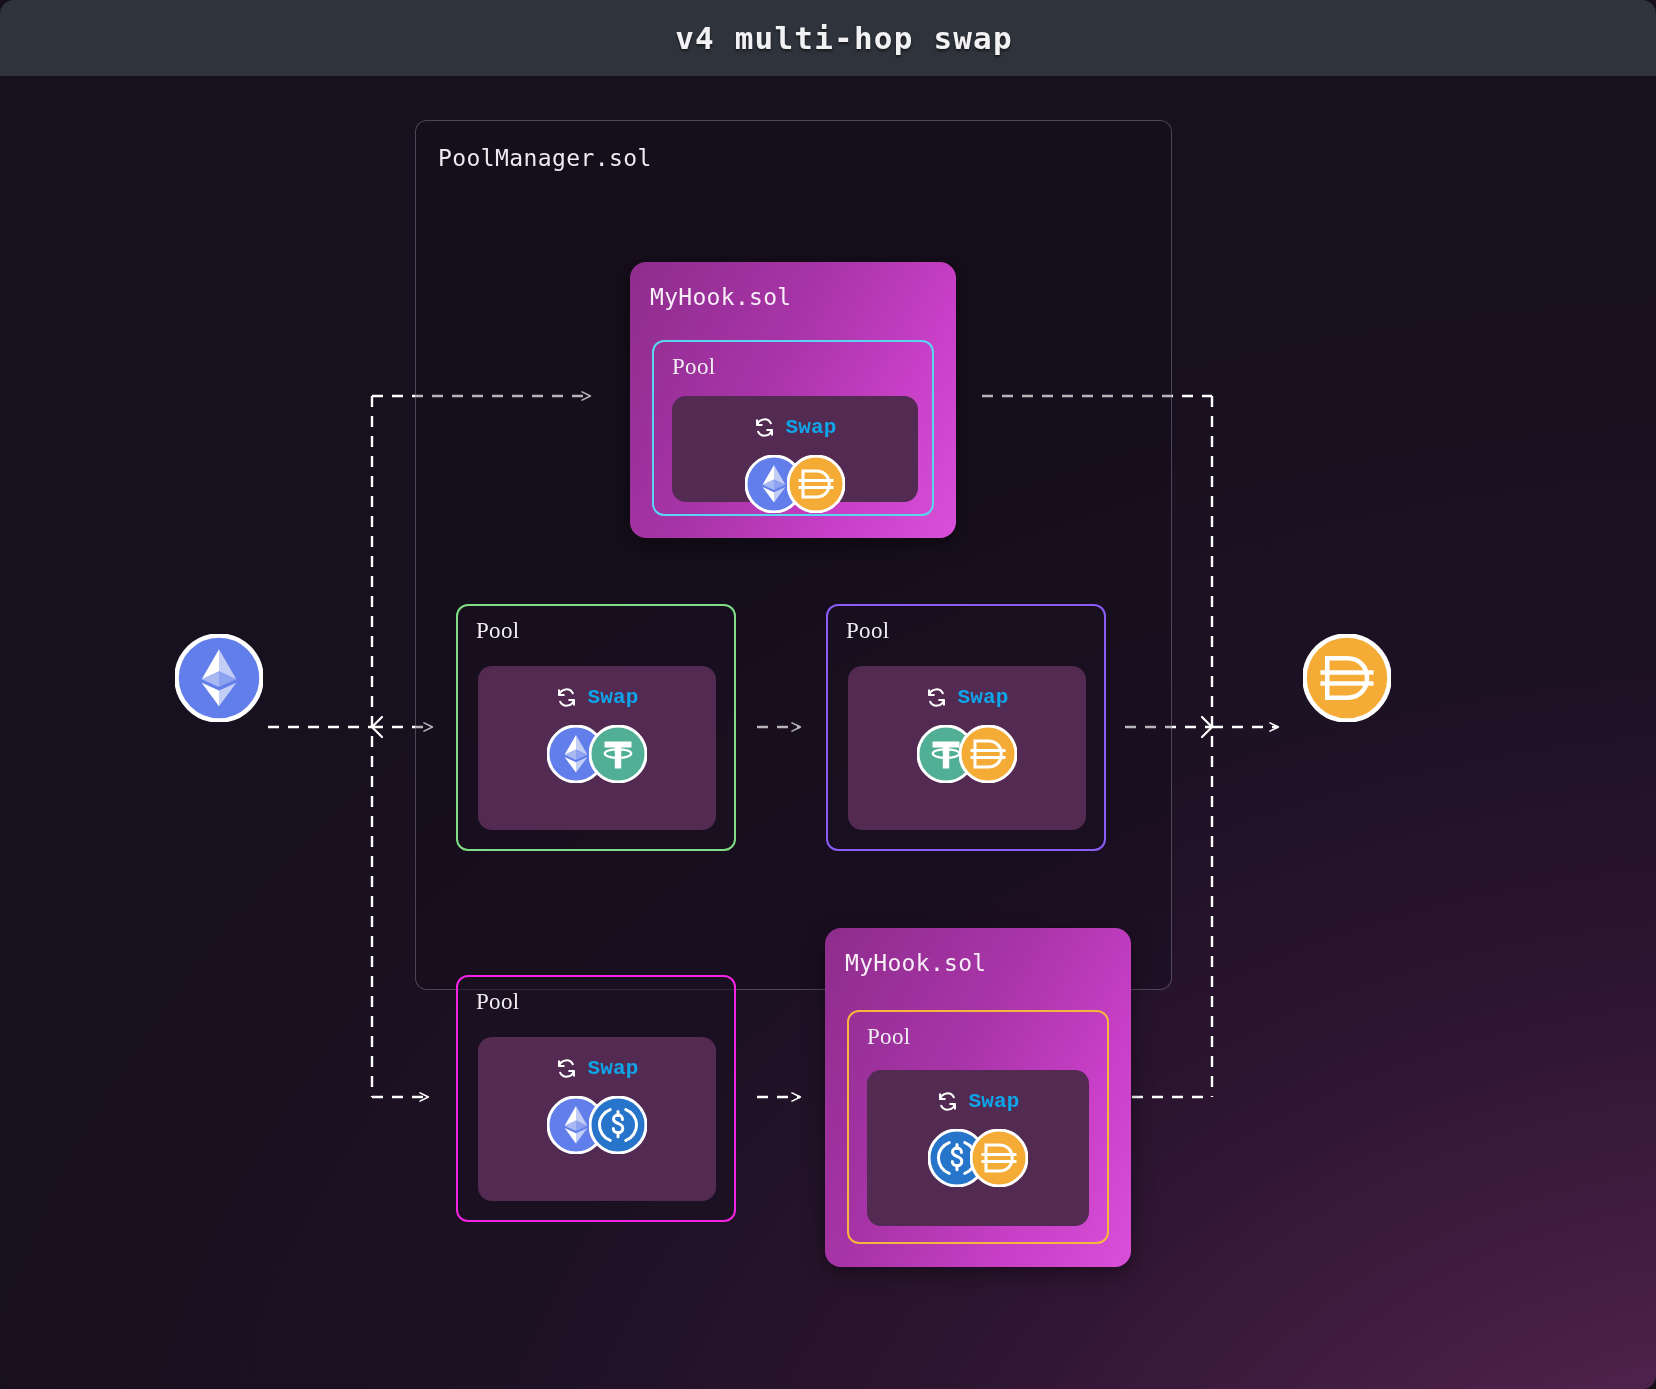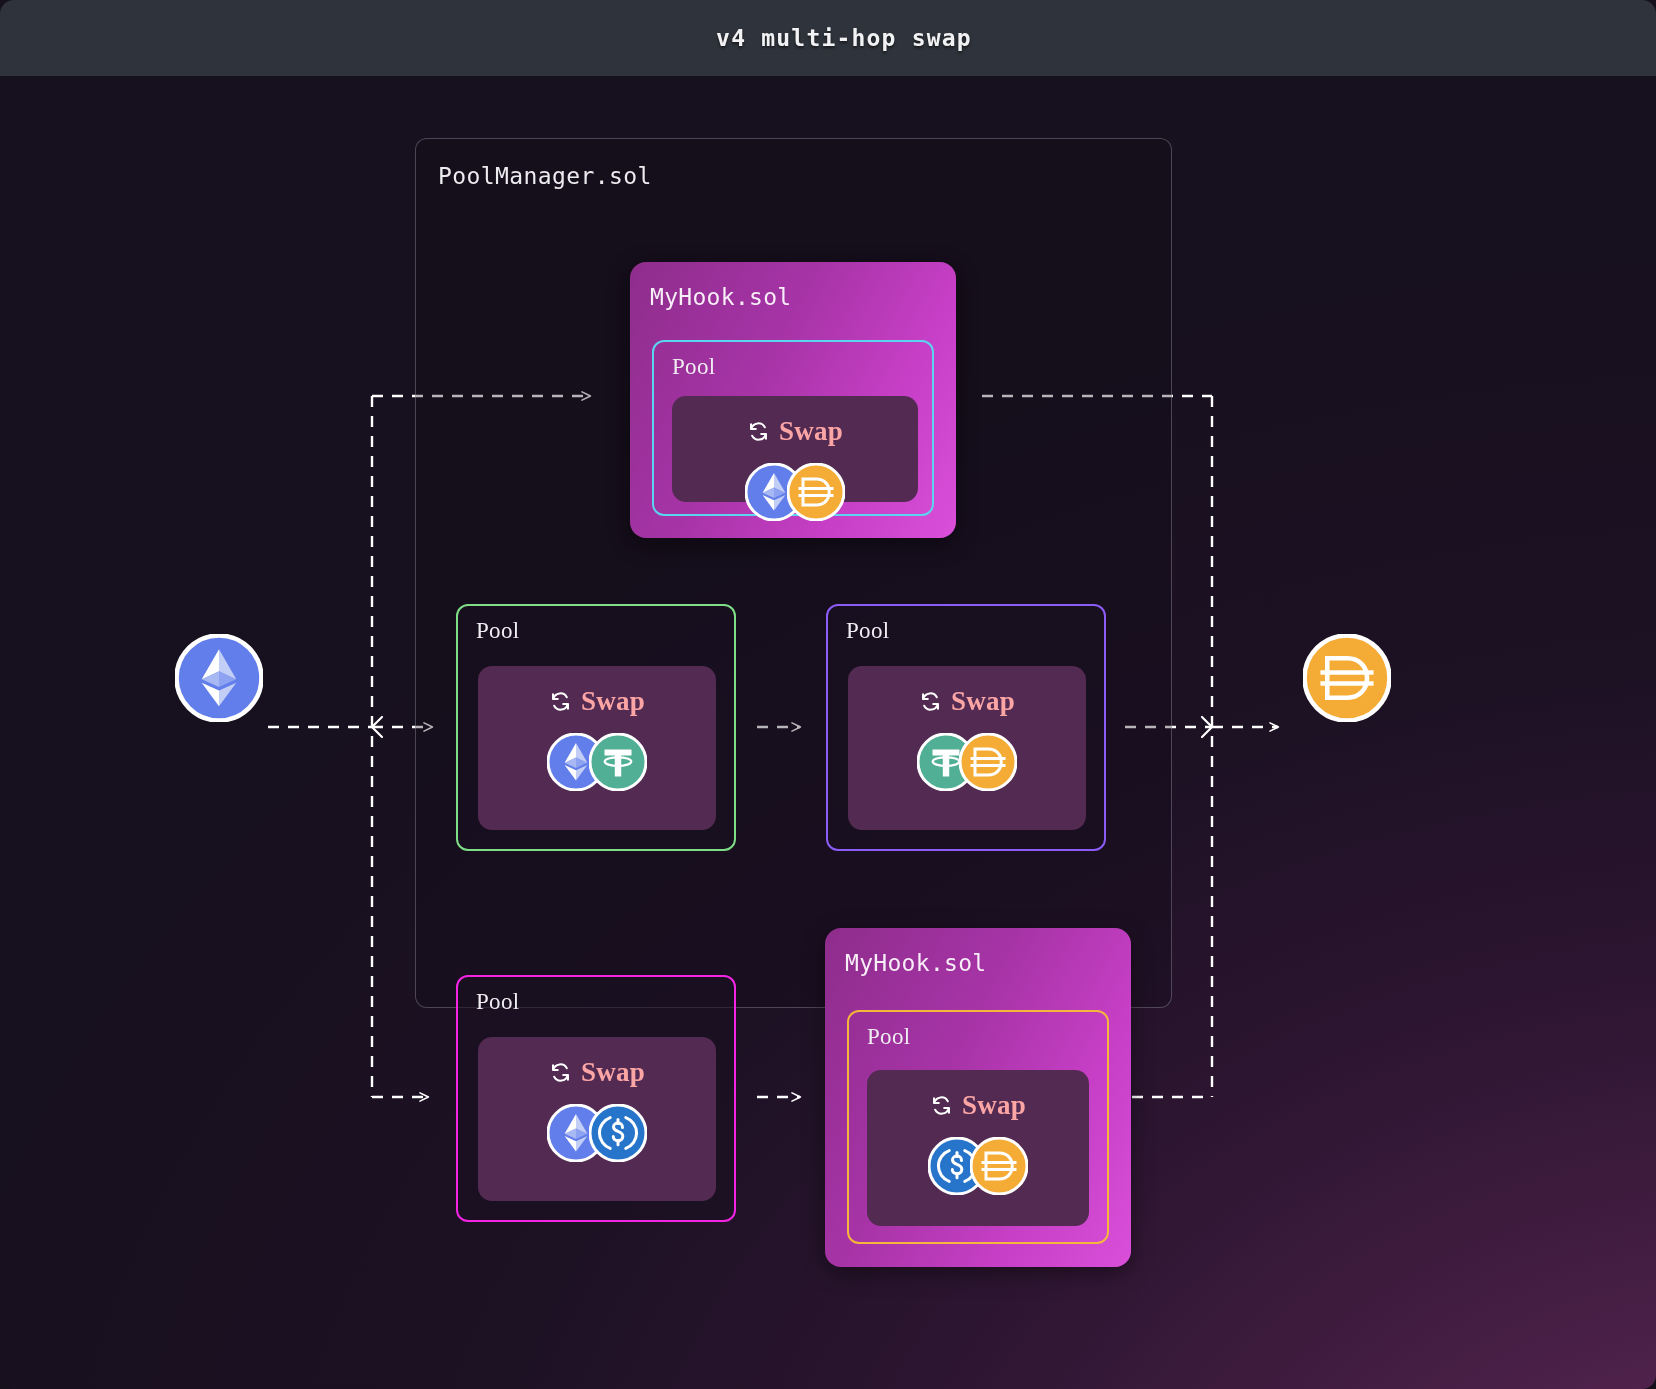--- a/index.html
+++ b/index.html
@@ -19,40 +19,40 @@
 
   
   #titlebar {
     position: absolute; left: 0; top: 0;
     width: 1656px; height: 76px;
     background: #2f333b;
     display: flex; align-items: center; justify-content: center;
   }
   #titlebar .title {
     font-family: "DejaVu Sans Mono", monospace;
-    font-size: 23px;
+    font-size: 31px;
     font-weight: 700;
     letter-spacing: 1.2px;
     color: #f2f2f4;
     text-shadow: 0 2px 3px rgba(0,0,0,.55);
     margin-left: 32px;
   }
 
   
   #canvas {
     position: absolute; left: 0; top: 76px;
     width: 1656px; height: 1313px;
     background:
       radial-gradient(115% 105% at 108% 118%, #6b2a63 0%, #4a2048 22%, #2c1530 48%, #1d1124 70%, #17101e 100%);
   }
 
   
   #poolmanager {
     position: absolute;
-    left: 415px; top: 62px;
+    left: 415px; top: 44px;
     width: 757px; height: 870px;
     border: 1px solid rgba(150,150,165,.42);
     border-radius: 12px;
     background: rgba(16,10,22,.30);
   }
   #poolmanager .frame-label {
     position: absolute; left: 22px; top: 24px;
     font-family: "DejaVu Sans Mono", monospace;
     font-size: 23px; color: #ecebef; letter-spacing: .4px;
   }
@@ -93,22 +93,22 @@
     display: flex;
     flex-direction: column;
     align-items: center;
     justify-content: flex-start;
   }
   .swap-head {
     display: flex; align-items: center; gap: 9px;
     margin-top: 20px;
   }
   .swap-head .swap-text {
-    font-family: Liberation Serif, serif;
-    font-size: 27px; font-weight: 700; color: #fca5a5;
+    font-family: Liberation Mono, monospace;
+    font-size: 21px; font-weight: 700; color: #0ea5e9;
     letter-spacing: .2px;
   }
   .swap-icon { width: 23px; height: 23px; display: block; }
 
   
   .pair { display: flex; align-items: center; margin-top: 16px; }
   .pair .coin:nth-child(2) { margin-left: -16px; }
   .coin { position: relative; border-radius: 50%; display:block; }
   .coin svg { display: block; }
 

